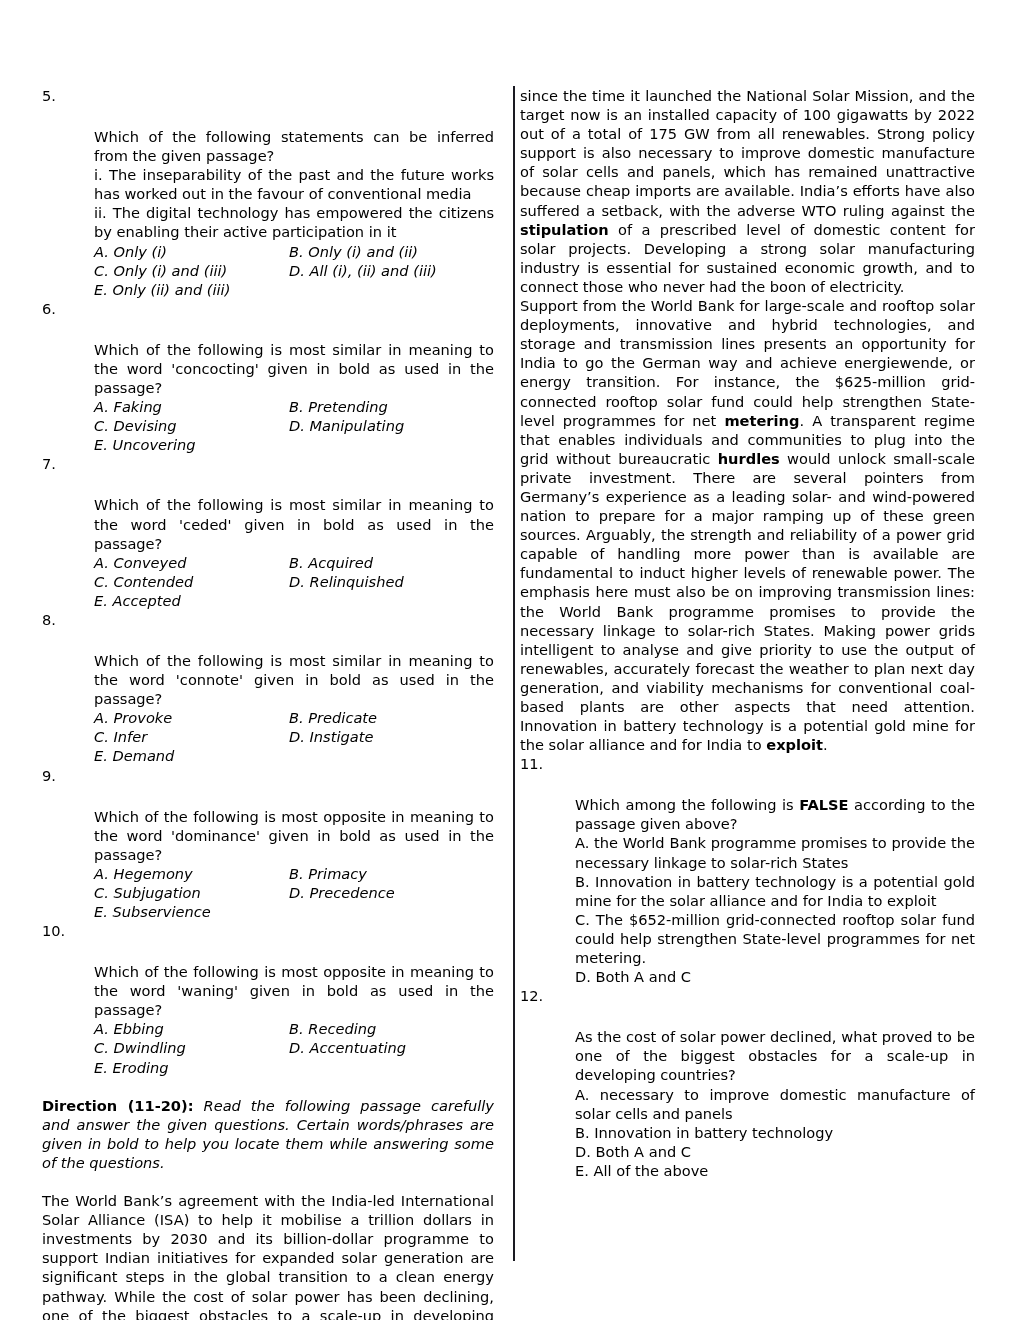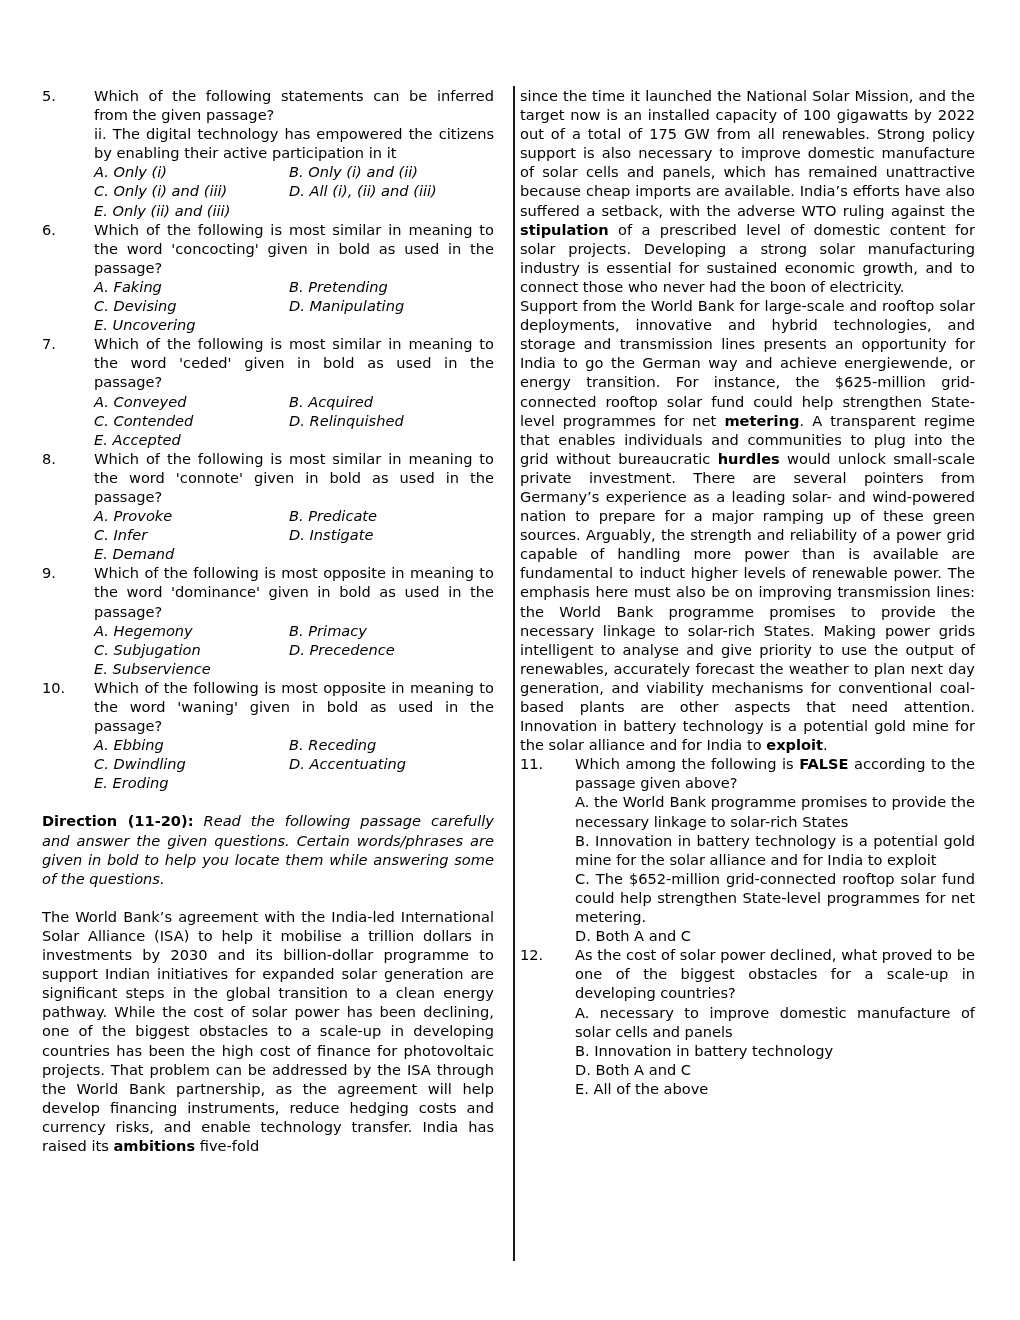--- a/index.html
+++ b/index.html
@@ -48,20 +48,21 @@
     font-size: 14.6px;
     line-height: 19.1px;
     padding-right: 4px;
   }
   .col-left .qnum  { width: 48px; }
   .col-right .qnum { width: 51px; }
 
   .qbody {
     flex: 1 1 auto;
     min-width: 0;
+    margin-top: 41px;
   }
   .stem {
     font-size: 14.6px;
     line-height: 19.1px;
     text-align: justify;
     text-align-last: left;
     hyphens: none;
   }
   .romanline {
     font-size: 14.6px;
@@ -113,20 +114,21 @@
 <div class="page">
 
   <div class="divider"></div>
 
   <div class="col col-left">
 
     <div class="qblock">
       <div class="qnum">5.</div>
       <div class="qbody">
         <div class="stem">Which of the following statements can be inferred from the given passage?</div>
+        <div class="romanline">i. The inseparability of the past and the future works has worked out in the favour of conventional media</div>
         <div class="romanline">ii. The digital technology has empowered the citizens by enabling their active participation in it</div>
         <div class="opts-grid">
           <div class="opt">A. Only (i)</div>
           <div class="opt">B. Only (i) and (ii)</div>
           <div class="opt">C. Only (i) and (iii)</div>
           <div class="opt">D. All (i), (ii) and (iii)</div>
           <div class="opt">E. Only (ii) and (iii)</div>
         </div>
       </div>
     </div>

